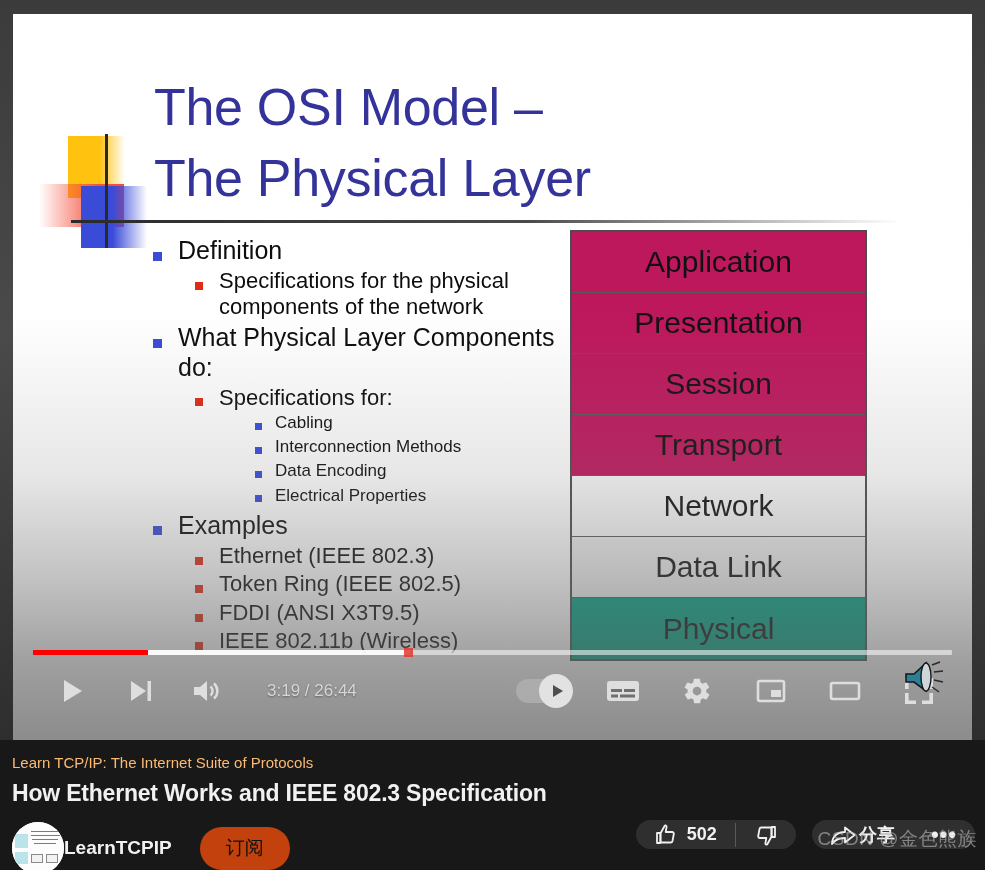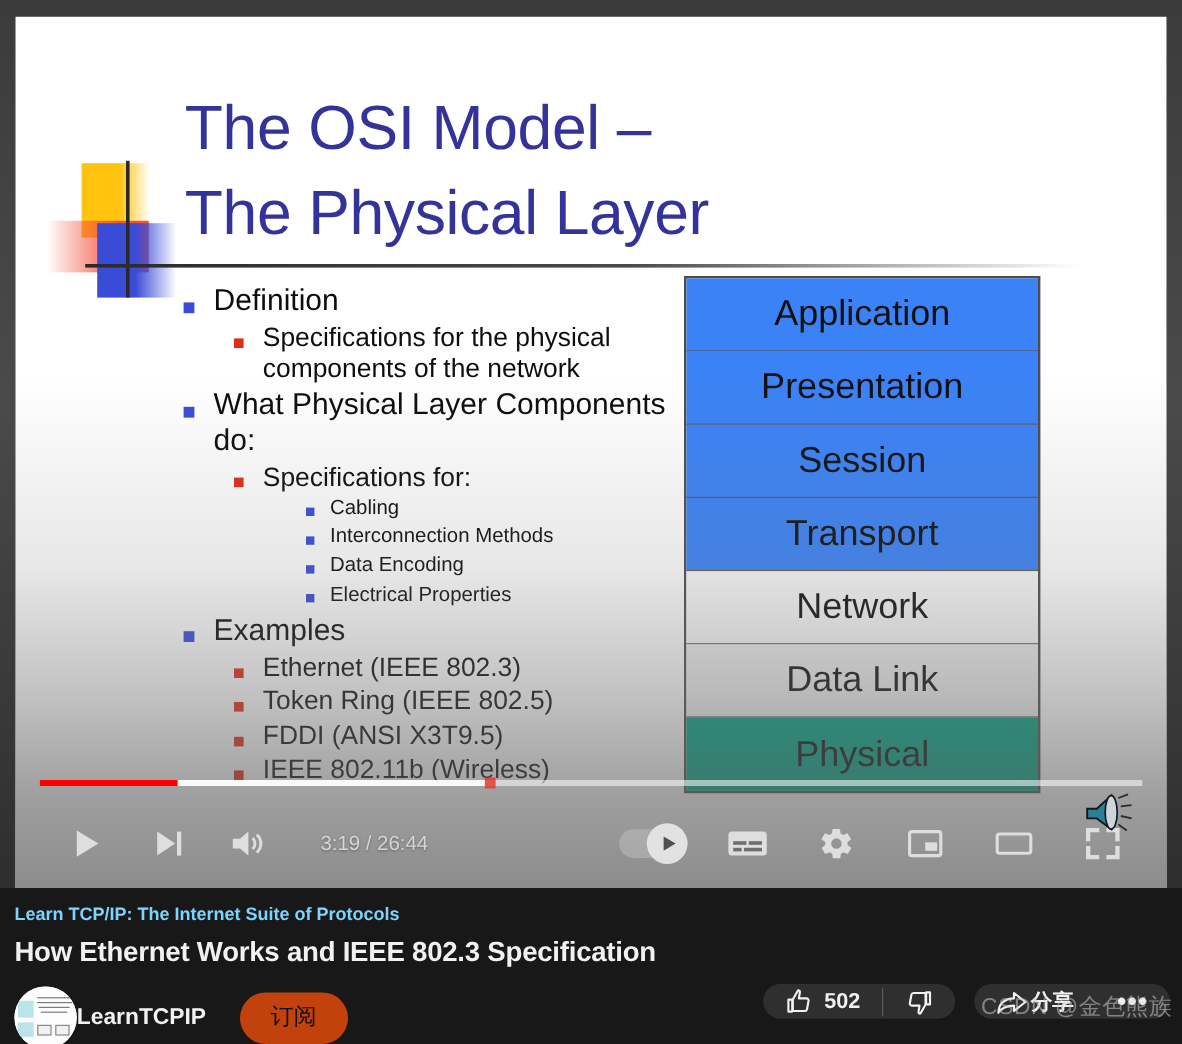--- a/index.html
+++ b/index.html
@@ -114,21 +114,21 @@
     background: #fff;
   }
   .osi-row {
     height: 61px;
     border-bottom: 1.5px solid #5a5a5a;
     display: flex;
     align-items: center;
     justify-content: center;
     font-size: 30px;
     color: #111;
-    background: #3b82f6;
+    background: #be185d;
   }
   .osi-row:last-child { border-bottom: none; }
   .osi-row.r4 { background: #fafafa; }
   .osi-row.r5 { background: #f0f0f0; }
   .osi-row.r6 { background: #e6e6e6; }
   .osi-row.hl { background: #00A183; }
 
   
   #video-shade {
     position: absolute;
@@ -170,21 +170,21 @@
     width: 9px; height: 9px;
     background: #E23B2E;
     opacity: 0.85;
   }
 
   #btnrow {
     position: absolute;
     left: 0; right: 0; top: 24px;
     height: 58px;
     display: flex;
-    align-items: flex-end;
+    align-items: flex-start;
   }
   .ctl {
     display: flex; align-items: center; justify-content: center;
     height: 46px; min-width: 46px;
     color: #e4e4e4;
     opacity: 0.93;
   }
   .ctl svg { display: block; }
   #left-ctls { display: flex; align-items: center; padding-left: 36px; gap: 22px; }
   #time-label {
@@ -228,24 +228,23 @@
 
   
   #info {
     position: absolute;
     left: 0; top: 740px;
     width: 985px; height: 130px;
     background: #181818;
     padding: 14px 0 0 12px;
   }
   #playlist-link {
-    color: #7dd3fc;
+    color: #fdba74;
     font-size: 15px;
     margin-bottom: 9px;
-    font-weight: bold;
   }
   #video-title {
     color: #f1f1f1;
     font-size: 23px;
     font-weight: bold;
     letter-spacing: -0.2px;
     margin-bottom: 14px;
   }
   #channel-row {
     display: flex;

